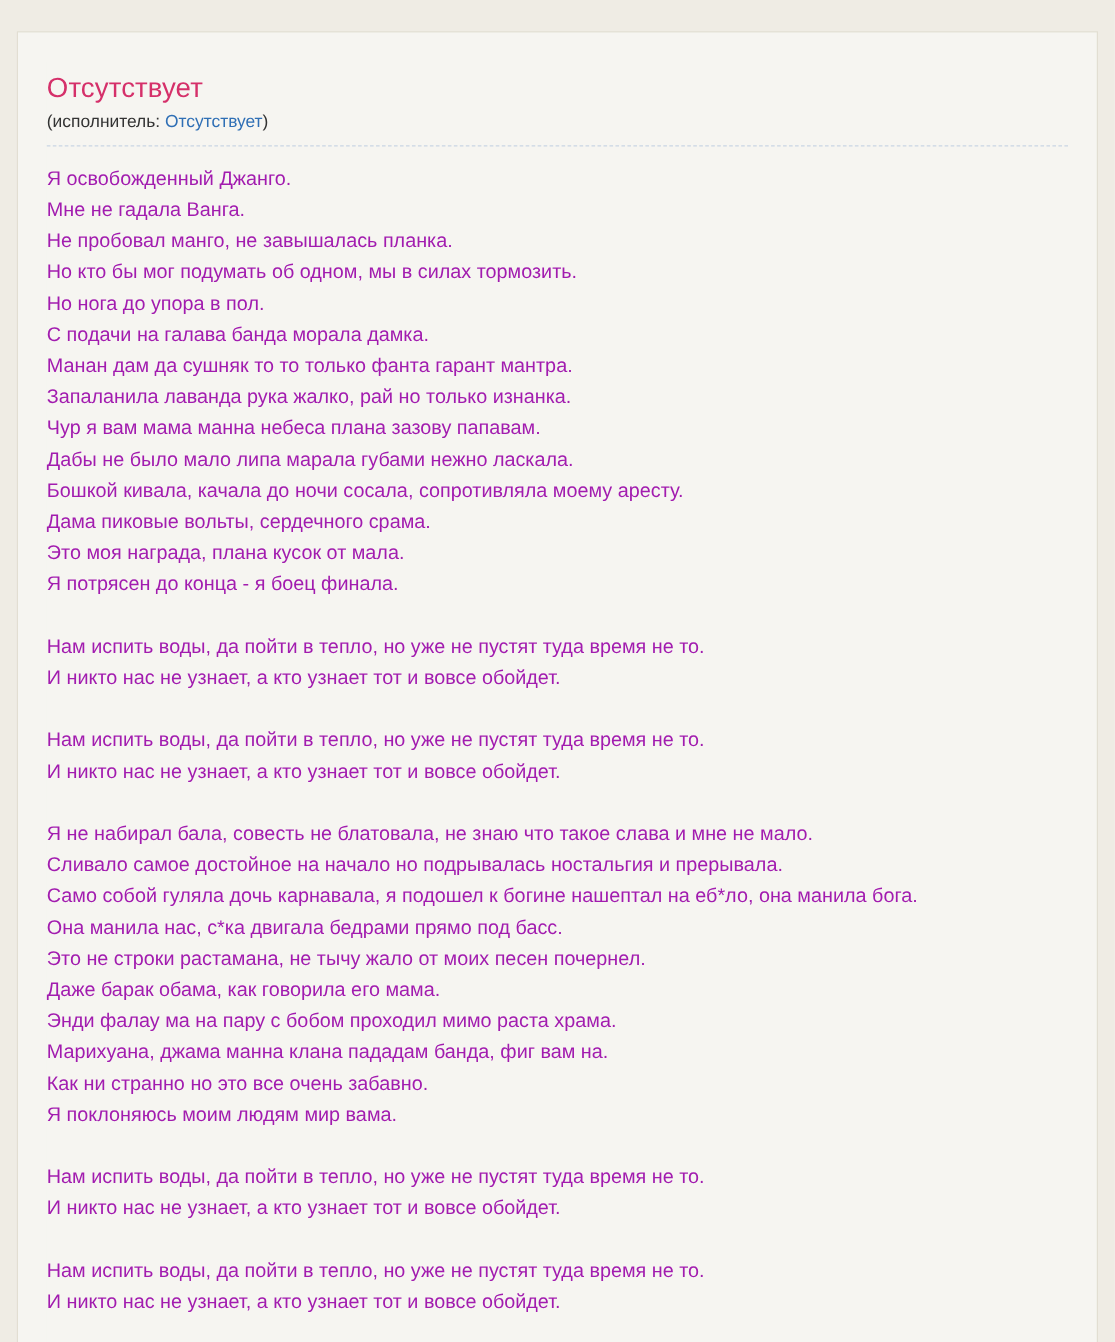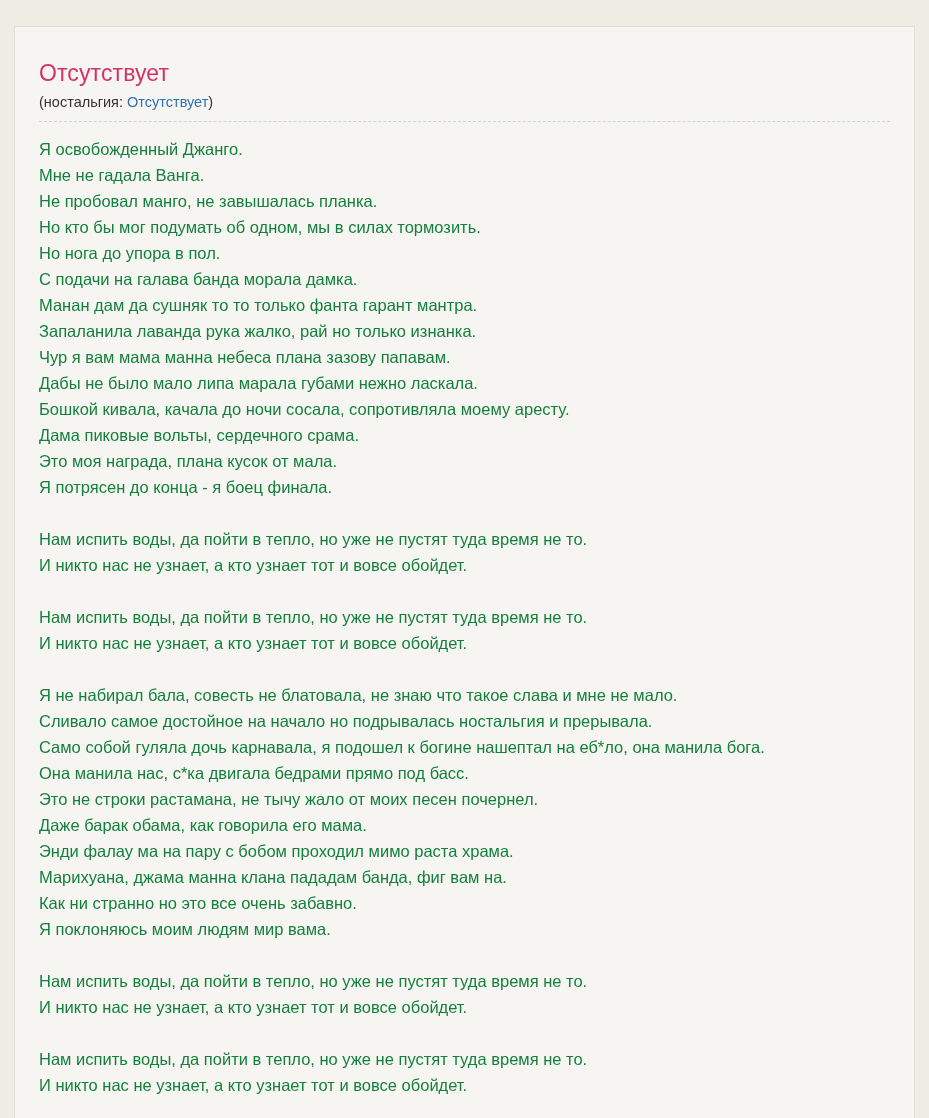--- a/index.html
+++ b/index.html
@@ -49,40 +49,40 @@
   }
   .artist-link {
     color: #2f6fb5;
     text-decoration: none;
     cursor: pointer;
   }
   .lyrics {
     padding-top: 14px;
     font-size: 16.5px;
     line-height: 26px;
-    color: #15803d;
+    color: #a21caf;
     white-space: pre-wrap;
     word-wrap: break-word;
   }
   .lyrics .line {
     min-height: 26px;
   }
   .lyrics .blank {
     height: 26px;
   }
 </style>
 </head>
 <body>
 
 <div class="page-frame">
   <div class="song-card">
 
     <h1 class="song-title">Отсутствует</h1>
 
     <div class="artist-line">
-      <span>(ностальгия:</span>
+      <span>(исполнитель:</span>
       <a class="artist-link" href="#">Отсутствует</a><span>)</span>
     </div>
 
     <div class="lyrics" id="lyrics-body"><div class="line">Я освобожденный Джанго.</div><div class="line">Мне не гадала Ванга.</div><div class="line">Не пробовал манго, не завышалась планка.</div><div class="line">Но кто бы мог подумать об одном, мы в силах тормозить.</div><div class="line">Но нога до упора в пол.</div><div class="line">С подачи на галава банда морала дамка.</div><div class="line">Манан дам да сушняк то то только фанта гарант мантра.</div><div class="line">Запаланила лаванда рука жалко, рай но только изнанка.</div><div class="line">Чур я вам мама манна небеса плана зазову папавам.</div><div class="line">Дабы не было мало липа марала губами нежно ласкала.</div><div class="line">Бошкой кивала, качала до ночи сосала, сопротивляла моему аресту.</div><div class="line">Дама пиковые вольты, сердечного срама.</div><div class="line">Это моя награда, плана кусок от мала.</div><div class="line">Я потрясен до конца - я боец финала.</div><div class="blank"></div><div class="line">Нам испить воды, да пойти в тепло, но уже не пустят туда время не то.</div><div class="line">И никто нас не узнает, а кто узнает тот и вовсе обойдет.</div><div class="blank"></div><div class="line">Нам испить воды, да пойти в тепло, но уже не пустят туда время не то.</div><div class="line">И никто нас не узнает, а кто узнает тот и вовсе обойдет.</div><div class="blank"></div><div class="line">Я не набирал бала, совесть не блатовала, не знаю что такое слава и мне не мало.</div><div class="line">Сливало самое достойное на начало но подрывалась ностальгия и прерывала.</div><div class="line">Само собой гуляла дочь карнавала, я подошел к богине нашептал на еб*ло, она манила бога.</div><div class="line">Она манила нас, с*ка двигала бедрами прямо под басс.</div><div class="line">Это не строки растамана, не тычу жало от моих песен почернел.</div><div class="line">Даже барак обама, как говорила его мама.</div><div class="line">Энди фалау ма на пару с бобом проходил мимо раста храма.</div><div class="line">Марихуана, джама манна клана пададам банда, фиг вам на.</div><div class="line">Как ни странно но это все очень забавно.</div><div class="line">Я поклоняюсь моим людям мир вама.</div><div class="blank"></div><div class="line">Нам испить воды, да пойти в тепло, но уже не пустят туда время не то.</div><div class="line">И никто нас не узнает, а кто узнает тот и вовсе обойдет.</div><div class="blank"></div><div class="line">Нам испить воды, да пойти в тепло, но уже не пустят туда время не то.</div><div class="line">И никто нас не узнает, а кто узнает тот и вовсе обойдет.</div></div>
 
   </div>
 </div>
 
 </body></html>

